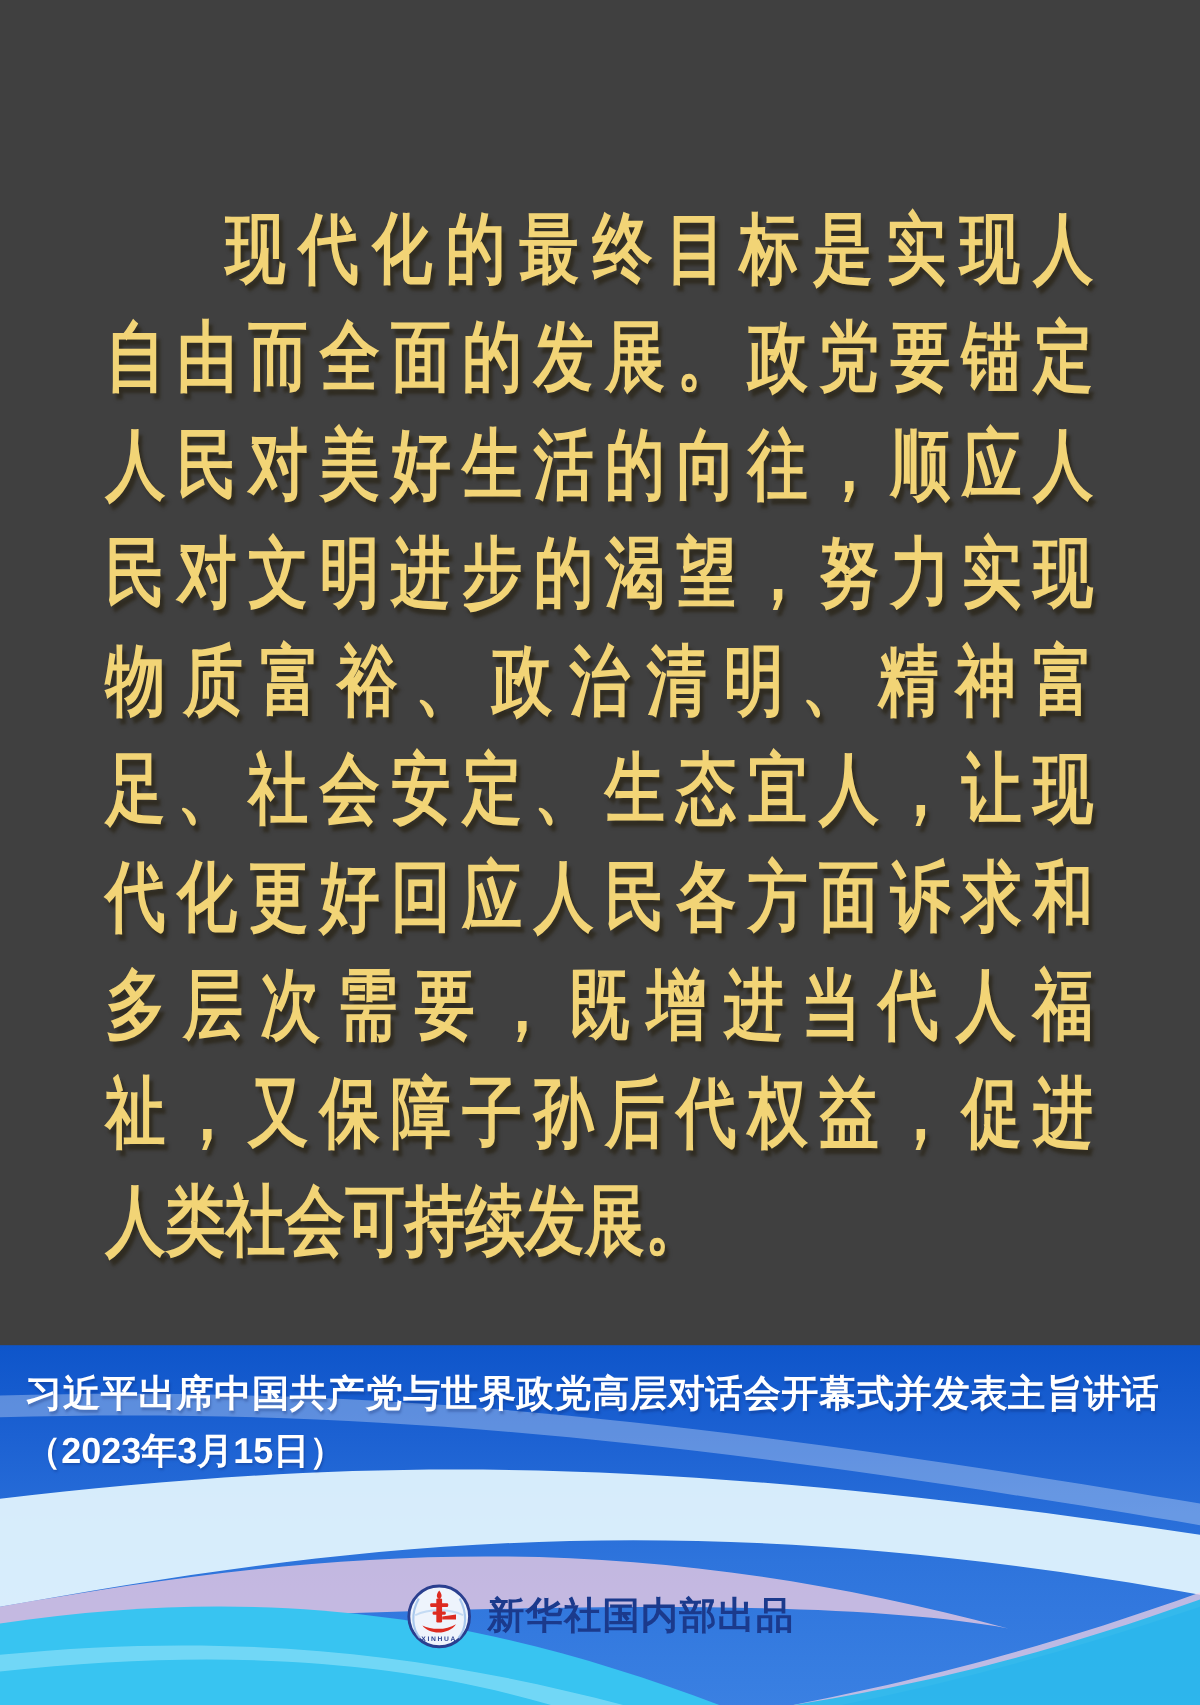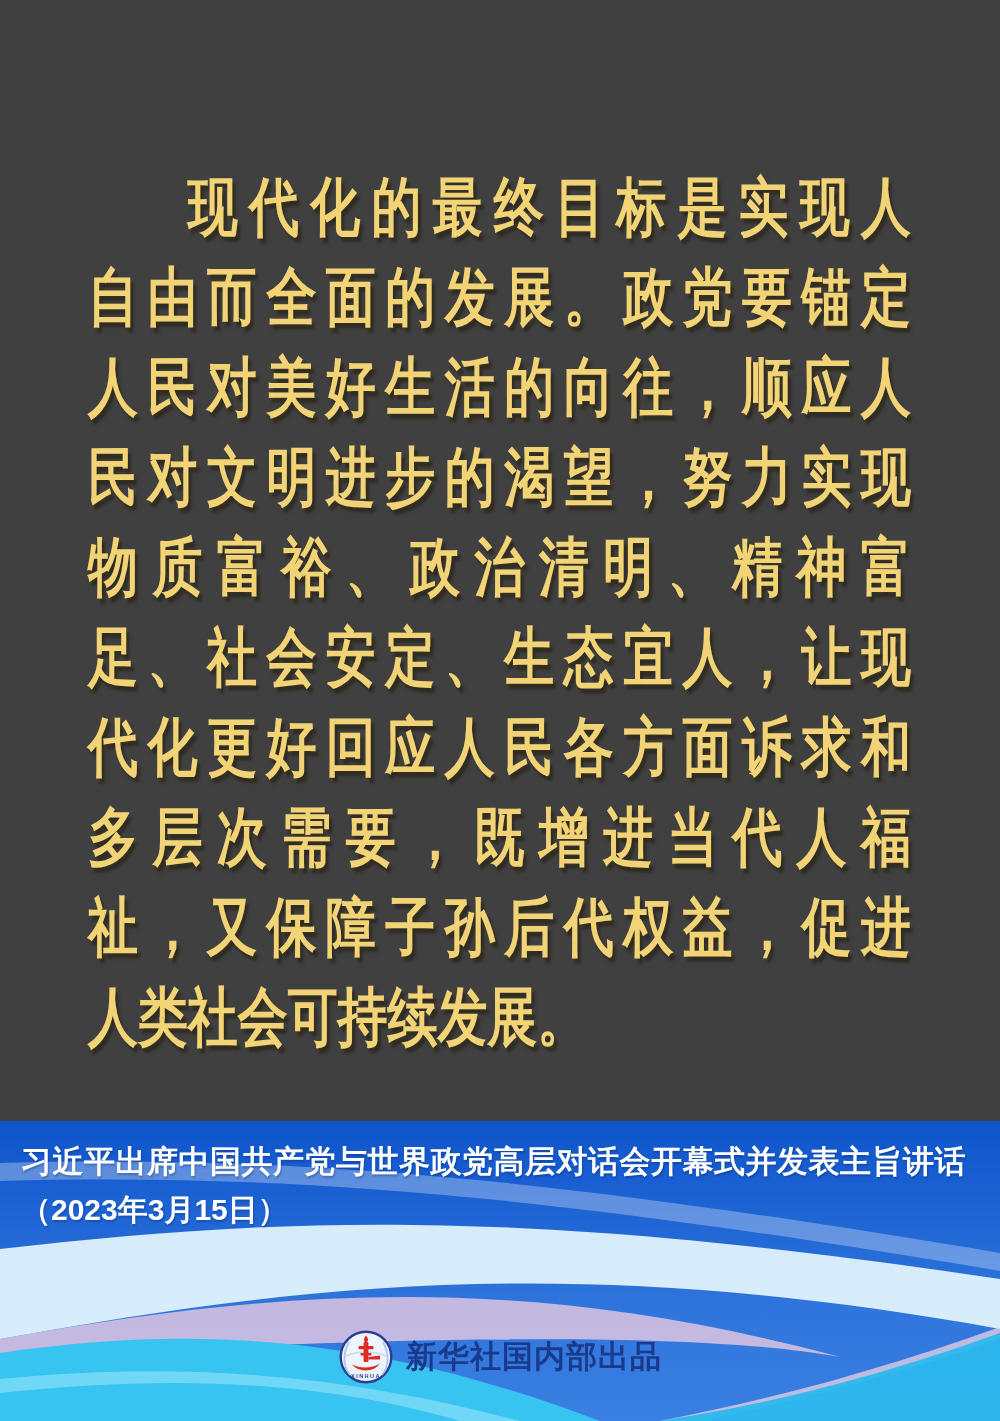--- a/index.html
+++ b/index.html
@@ -28,21 +28,21 @@
   .waves { position:absolute; left:0; top:0; width:1000px; height:300px; display:block; }
   .caption {
     position:absolute; left:0; top:19px; width:100%;
     text-align:left; color:#ffffff; font-weight:bold; z-index:3;
     text-shadow:1px 2px 2px rgba(0,20,80,0.25);
     padding-left:21px;
   }
   .caption-title { font-size:31px; line-height:44px; letter-spacing:0.5px; }
   .caption-date  { font-size:30px; line-height:52px; }
   .footer {
-    position:absolute; left:0; top:208px; width:100%;
+    position:absolute; left:0; top:198px; width:100%;
     display:flex; align-items:center; justify-content:center; gap:12px; z-index:4;
   }
   .footer-text {
     font-size:31px; font-weight:bold; color:#1b3a8c; letter-spacing:1px;
   }
   .logo { display:block; }
 </style>
 </head>
 <body>
 

